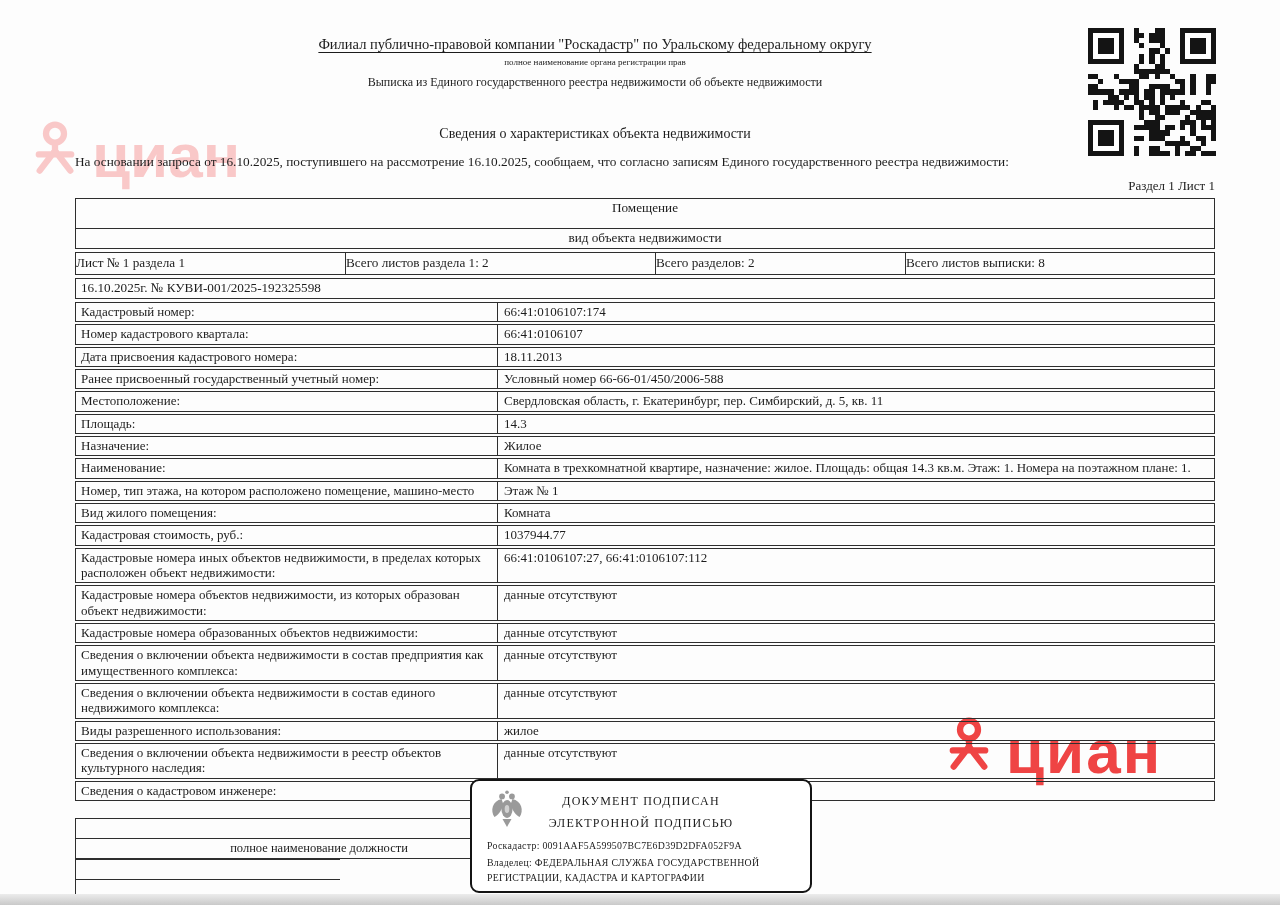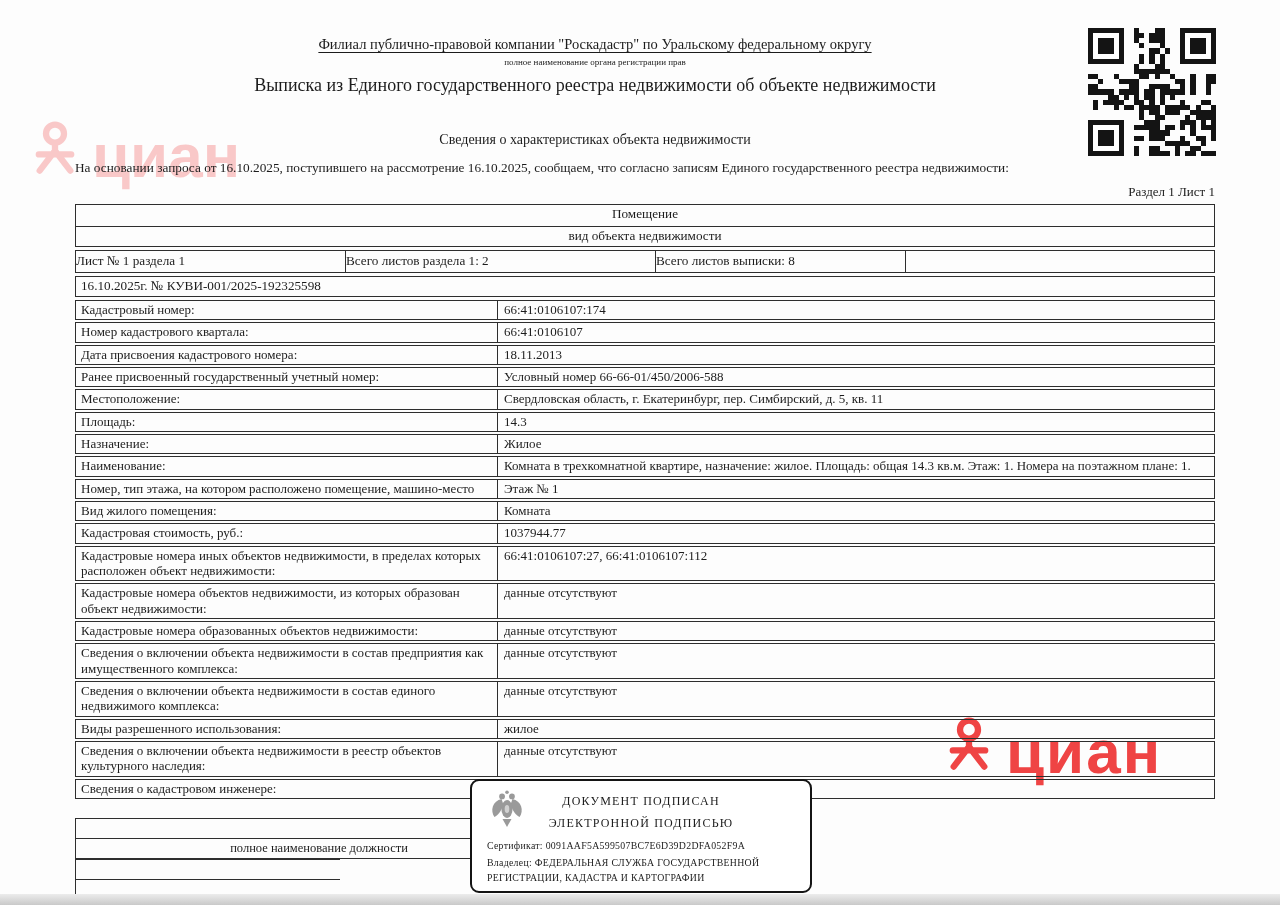--- a/index.html
+++ b/index.html
@@ -26,29 +26,29 @@
   .wm-main{left:942px;top:716px;font-size:62px;letter-spacing:2px;}
   .wm-faint{left:28px;top:120px;font-size:62px;opacity:.28;}
   .wm svg{display:block;}
   
   .qr{position:absolute;left:1088px;top:28px;width:128px;height:128px;z-index:2;}
   
   .content{position:absolute;left:75px;width:1140px;top:0;z-index:1;}
   .head-block{width:1040px;margin-top:36px;text-align:center;}
   .org-name{font-size:14.5px;text-decoration:underline;text-underline-offset:3px;}
   .org-caption{font-size:9px;margin-top:4px;}
-  .doc-title{font-size:18px;margin-top:8px;}
+  .doc-title{font-size:12px;margin-top:8px;}
   .section-title{font-size:14px;margin-top:36px;}
   .intro{font-size:13.3px;margin-top:12px;text-align:left;width:1140px;}
   .section-sheet{font-size:13px;text-align:right;margin-top:8px;}
   
   .box{border:1.4px solid #2e2e2e;background:transparent;}
   .mt3{margin-top:3px;}
   .object-type{margin-top:4px;}
-  .object-type .r1{font-size:13.2px;text-align:center;padding:1px 0 4px;border-bottom:1.1px solid #2e2e2e;}
+  .object-type .r1{font-size:13.2px;text-align:center;padding:1px 0 12px;border-bottom:1.1px solid #2e2e2e;}
   .object-type .r2{font-size:13.2px;text-align:center;padding:1px 0 2px;}
   .sheet-info{display:flex;}
   .sheet-info .cell{font-size:13.2px;padding:2px 0 3px;box-sizing:border-box;}
   .sheet-info .cell:nth-child(1){width:270px;border-right:1.2px solid #2e2e2e;}
   .sheet-info .cell:nth-child(2){width:310px;border-right:1.2px solid #2e2e2e;}
   .sheet-info .cell:nth-child(3){width:250px;border-right:1.2px solid #2e2e2e;}
   .sheet-info .cell:nth-child(4){flex:1;}
   .request-row{font-size:13.2px;padding:1px 5px 2px;}
   .char-table{margin-top:3px;}
   .char-row{
@@ -341,20 +341,21 @@
     <div class="section-sheet">Раздел 1 Лист 1</div>
 
     <div class="box object-type">
       <div class="r1">Помещение</div>
       <div class="r2">вид объекта недвижимости</div>
     </div>
 
     <div class="box sheet-info mt3">
       <div class="cell">Лист № 1 раздела 1</div>
       <div class="cell">Всего листов раздела 1: 2</div>
+      <div class="cell">Всего разделов: 2</div>
       <div class="cell">Всего листов выписки: 8</div>
     </div>
 
     <div class="box request-row mt3">16.10.2025г. № КУВИ-001/2025-192325598</div>
 
     <div class="char-table" id="char-table">
       <div class="char-row">
         <div class="lbl">Кадастровый номер:</div>
         <div class="val">66:41:0106107:174</div>
       </div>
@@ -475,19 +476,19 @@
         <circle cx="20" cy="3.4" r="2"></circle>
         <path d="M14 11 C4 13 1 24 6 31 C10 29 14 24 16 17 Z"></path>
         <path d="M26 11 C36 13 39 24 34 31 C30 29 26 24 24 17 Z"></path>
         <ellipse cx="20" cy="22" rx="6.2" ry="10"></ellipse>
         <path d="M15 33 L25 33 L20 42 Z"></path>
         <ellipse cx="20" cy="22" rx="2.6" ry="4.4" fill="#ffffff" opacity=".55"></ellipse>
       </svg>
     </span>
     <div class="s-line1">ДОКУМЕНТ ПОДПИСАН</div>
     <div class="s-line2">ЭЛЕКТРОННОЙ ПОДПИСЬЮ</div>
-    <div class="s-cert">Сертификат: 0091AAF5A599507BC7E6D39D2DFA052F9A</div>
+    <div class="s-cert">Роскадастр: 0091AAF5A599507BC7E6D39D2DFA052F9A</div>
     <div class="s-owner">Владелец: ФЕДЕРАЛЬНАЯ СЛУЖБА ГОСУДАРСТВЕННОЙ РЕГИСТРАЦИИ, КАДАСТРА И КАРТОГРАФИИ</div>
   </div>
 
   <div class="scan-strip"></div>
 
 </div>
 
 </body></html>

